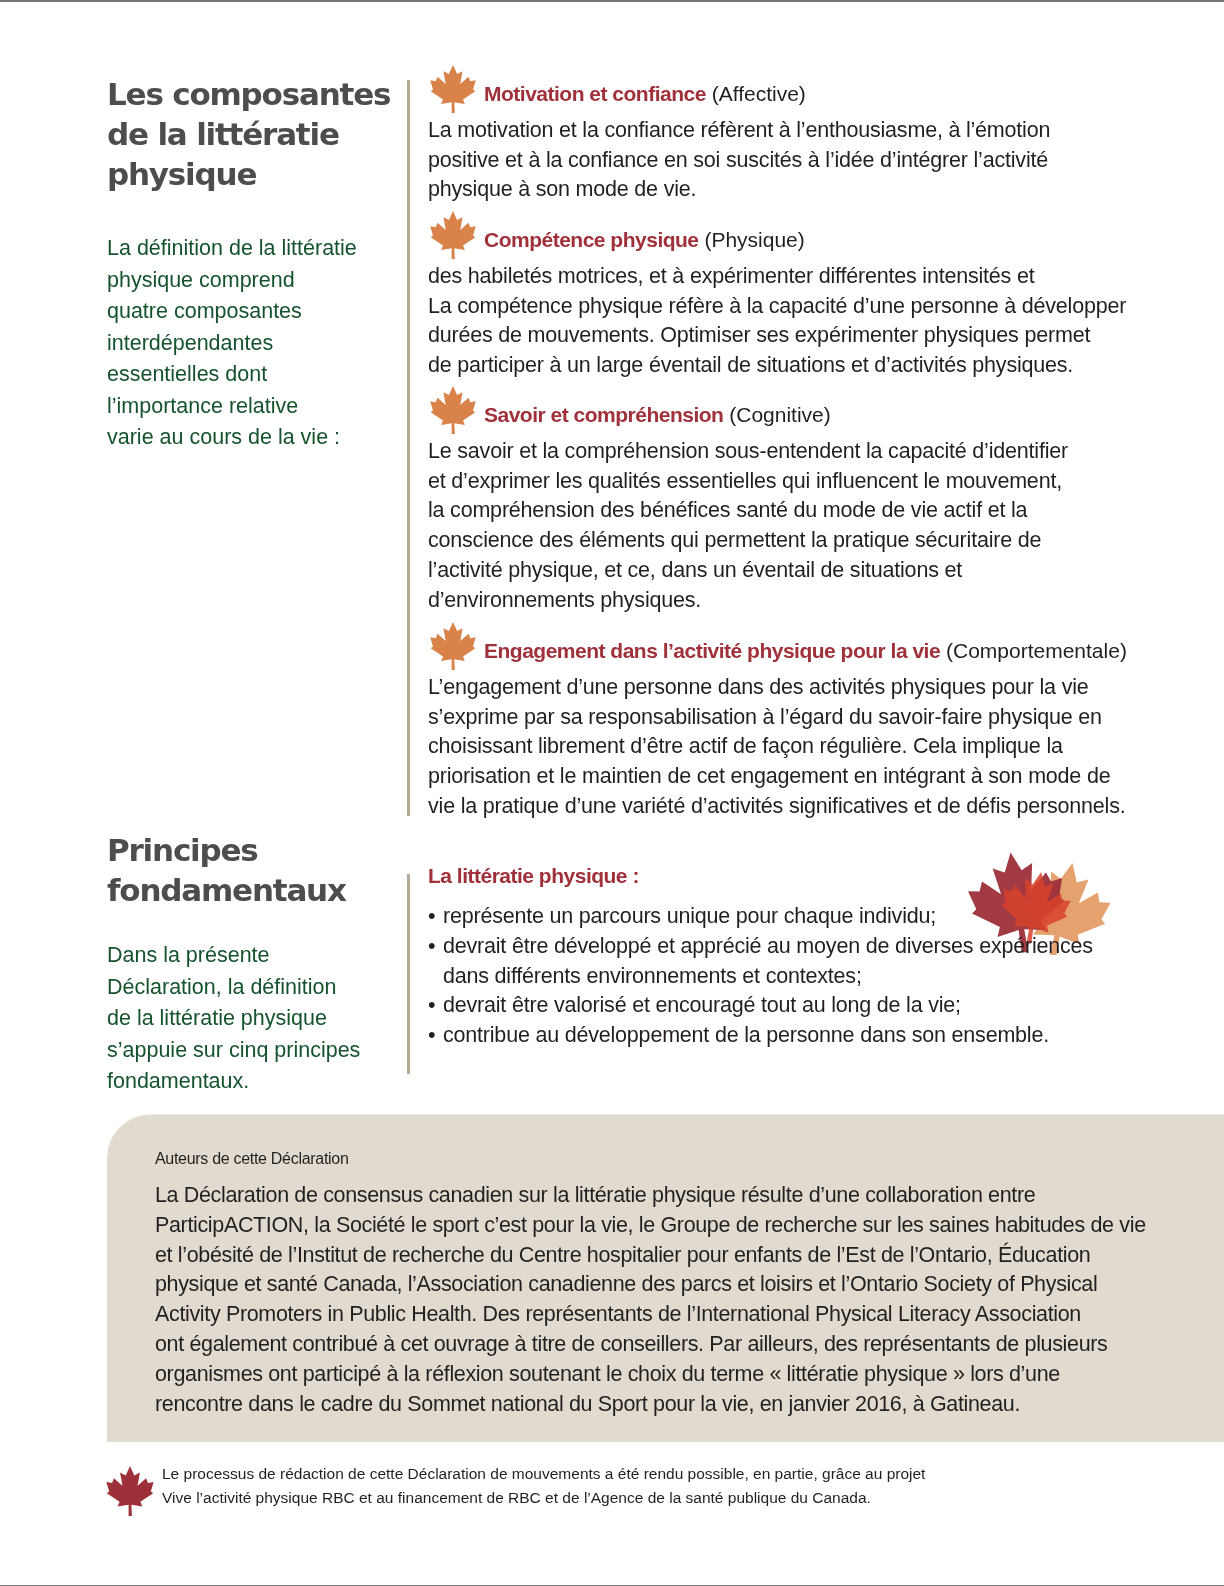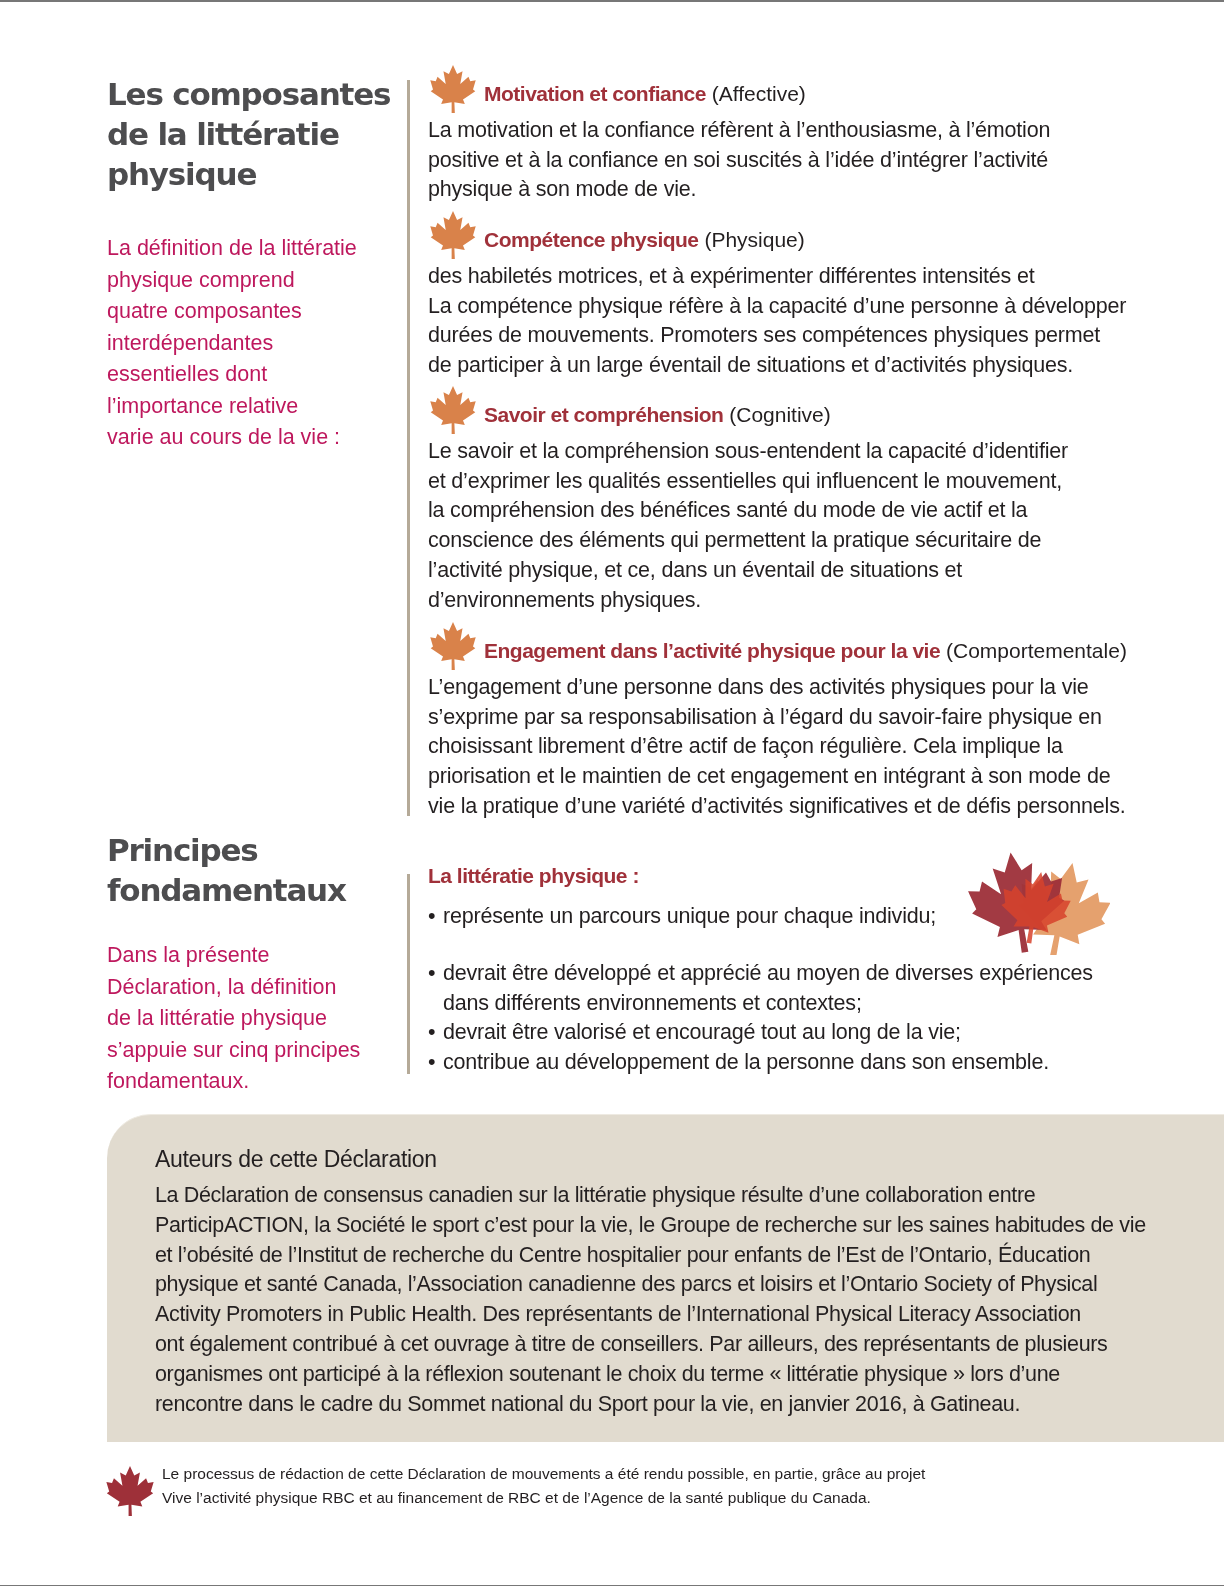--- a/index.html
+++ b/index.html
@@ -19,21 +19,21 @@
       line-height: 40px;
       color: #4d4d4f;
       letter-spacing: -1.2px;
     }
     .side-text {
       position: absolute;
       left: 107px;
       width: 290px;
       font-size: 21.5px;
       line-height: 31.5px;
-      color: #be185d;
+      color: #14532d;
     }
     .divider {
       position: absolute;
       left: 407px;
       width: 3px;
       background: #b5aa98;
     }
     .comp {
       position: absolute;
       left: 428px;
@@ -103,21 +103,21 @@
       width: 1117px;
       height: 328px;
       background: #e1dbcf;
       border-top-left-radius: 44px;
       border-top: 1px solid #eeeae2;
     }
     .panel-title {
       position: absolute;
       left: 48px;
       top: 30px;
-      font-size: 23px;
+      font-size: 16px;
       line-height: 28px;
       color: #231f20;
       letter-spacing: -0.3px;
     }
     .panel-body {
       position: absolute;
       left: 48px;
       top: 66px;
       width: 1000px;
       font-size: 21.5px;
@@ -201,21 +201,21 @@
     <svg class="leaf">
         <use href="#leaf" fill="#d9824a"></use>
       </svg>
     <span class="comp-title">
       <b>Compétence physique</b><span> (Physique)</span>
     </span>
   </div>
   <div class="comp-body">
     <div>des habiletés motrices, et à expérimenter différentes intensités et</div>
     <div>La compétence physique réfère à la capacité d’une personne à développer</div>
-    <div>durées de mouvements. Promoters ses compétences physiques permet</div>
+    <div>durées de mouvements. Optimiser ses expérimenter physiques permet</div>
     <div>de participer à un large éventail de situations et d’activités physiques.</div>
   </div>
 </div>
 
 <div class="comp" style="top:393px;">
   <div class="comp-head">
     <svg class="leaf">
         <use href="#leaf" fill="#d9824a"></use>
       </svg>
     <span class="comp-title">
@@ -272,21 +272,21 @@
   <g opacity="0.95">
     <use href="#leaf" x="5" y="0" width="95" height="105" fill="#9e3039" transform="rotate(-8 52 52)"></use>
   </g>
   <g opacity="0.85">
     <use href="#leaf" x="35" y="20" width="70" height="75" fill="#d8432c" transform="rotate(10 70 57)"></use>
   </g>
 </svg>
 
 <ul class="lit-list">
   <li><span class="bullet">•</span><span>représente un parcours unique pour chaque individu;</span></li>
-  <li style="width:690px;margin-top:27px;"><span class="bullet">•</span><span>devrait être développé et apprécié au moyen de diverses expériences dans différents environnements et contextes;</span></li>
+  <li style="width:690px;"><span class="bullet">•</span><span>devrait être développé et apprécié au moyen de diverses expériences dans différents environnements et contextes;</span></li>
   <li><span class="bullet">•</span><span>devrait être valorisé et encouragé tout au long de la vie;</span></li>
   <li><span class="bullet">•</span><span>contribue au développement de la personne dans son ensemble.</span></li>
 </ul>
 
 <div class="panel">
   <div class="panel-title">Auteurs de cette Déclaration</div>
   <div class="panel-body">
     <div>La Déclaration de consensus canadien sur la littératie physique résulte d’une collaboration entre</div>
     <div>ParticipACTION, la Société le sport c’est pour la vie, le Groupe de recherche sur les saines habitudes de vie</div>
     <div>et l’obésité de l’Institut de recherche du Centre hospitalier pour enfants de l’Est de l’Ontario, Éducation</div>

